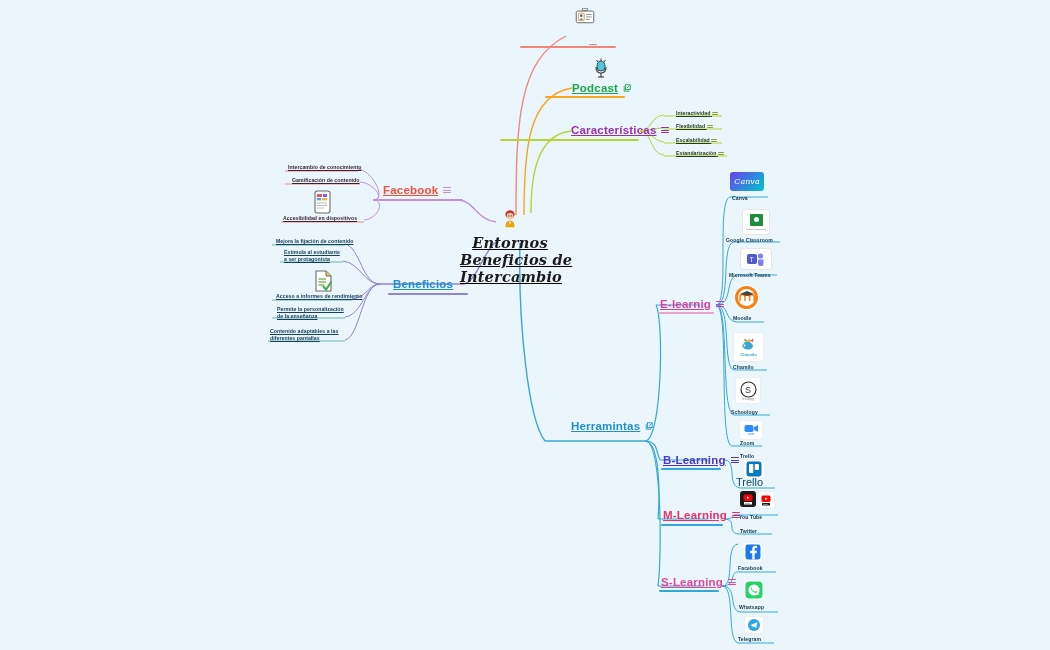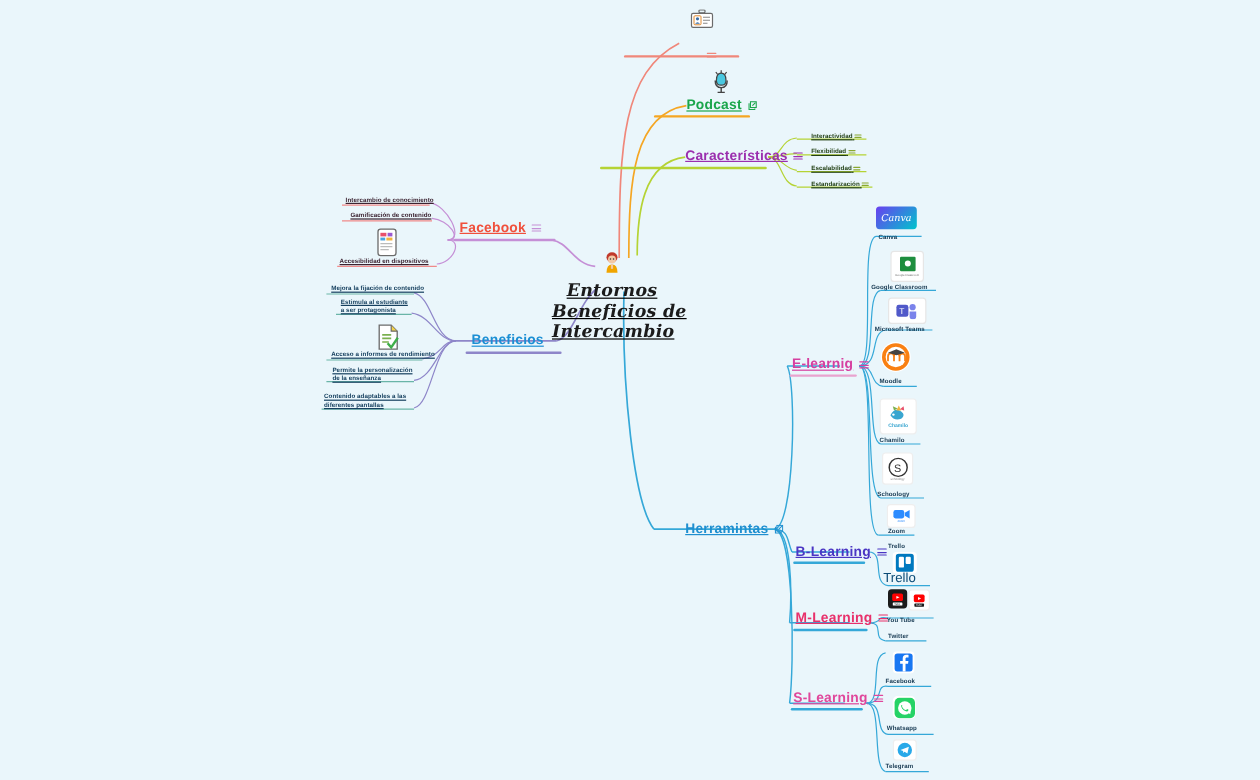--- a/index.html
+++ b/index.html
@@ -274,21 +274,21 @@
   </div>
   <svg style="position:absolute;left:314px;top:270px;" width="19" height="22" viewBox="0 0 19 22">
     <path d="M2 1 H12 L17 6 V21 H2 Z" fill="#fff" stroke="#6b6b6b" stroke-width="1.1"></path>
     <path d="M12 1 V6 H17" fill="#f2d24a" stroke="#6b6b6b" stroke-width="1"></path>
     <line x1="4.5" y1="9" x2="12" y2="9" stroke="#7bb04f" stroke-width="1.4"></line>
     <line x1="4.5" y1="12" x2="12" y2="12" stroke="#7bb04f" stroke-width="1.4"></line>
     <line x1="4.5" y1="15" x2="10" y2="15" stroke="#7bb04f" stroke-width="1.4"></line>
     <path d="M9 16 L12 19.5 L17.5 11.5" fill="none" stroke="#3fae4a" stroke-width="2"></path>
   </svg>
 
-  <div class="node topic" style="left:571px;top:435px;color:#1f8fd0;text-align:right;">
+  <div class="node topic" style="left:571px;top:420px;color:#1f8fd0;text-align:right;">
     <span>Herramintas</span>
     <svg class="ext" viewBox="0 0 10 10">
       <path d="M1 3 H1.5 V9 H7.5 V8" fill="none" stroke="#1f8fd0" stroke-width="1.1"></path>
       <rect x="3" y="1" width="6" height="6" fill="none" stroke="#1f8fd0" stroke-width="1.1"></rect>
       <line x1="5" y1="5" x2="8.2" y2="1.8" stroke="#1f8fd0" stroke-width="1.1"></line>
     </svg>
   </div>
 
   <div class="node topic" style="left:660px;top:298px;color:#d63fa0;">
     <span>E-learnig</span>

